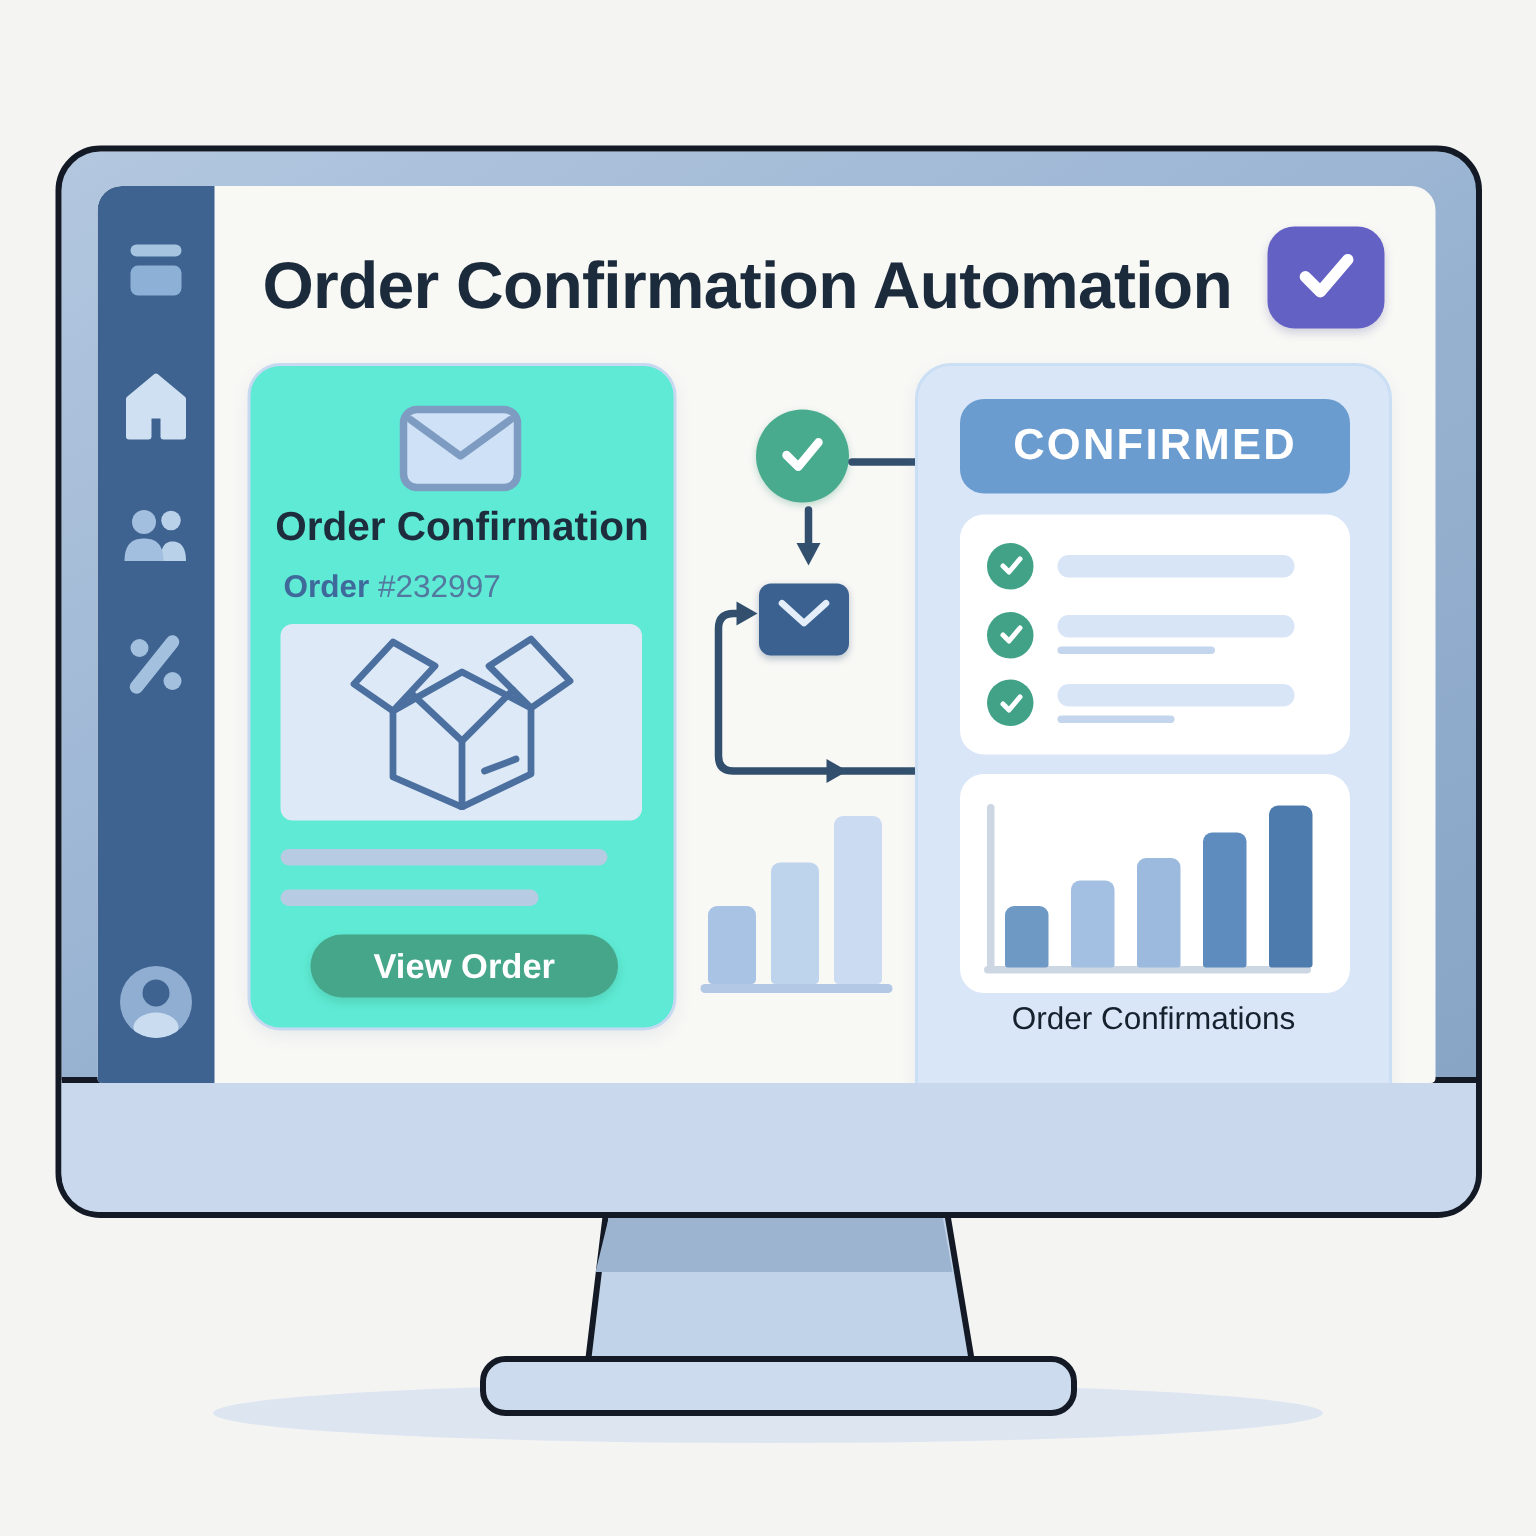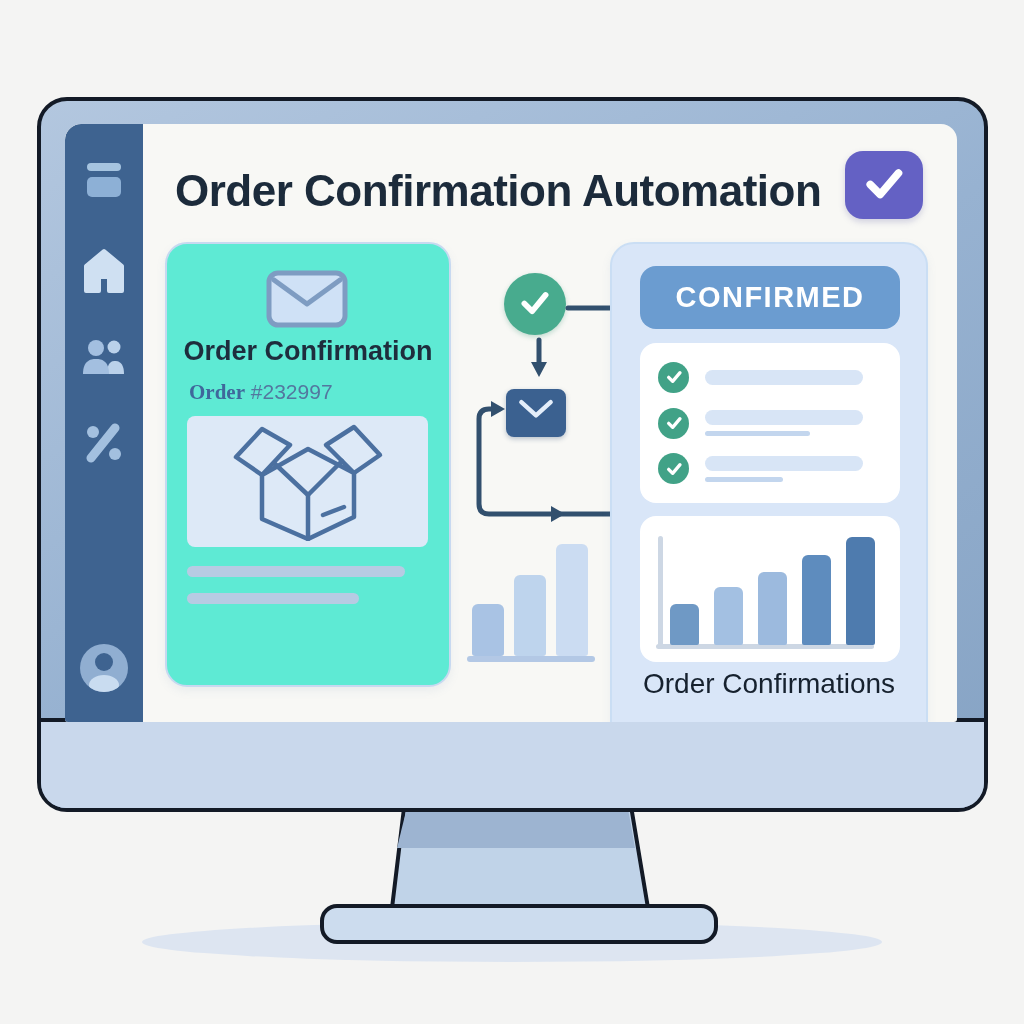--- a/index.html
+++ b/index.html
@@ -27,21 +27,21 @@
   .check-btn{left:780px;top:27px;width:78px;height:68px;border-radius:18px;background:#6461c4;
     display:flex;align-items:center;justify-content:center;box-shadow:0 3px 6px rgba(90,90,160,.25);}
 
   
   .order-card{left:100px;top:118px;width:286px;height:445px;background:#5eead4;
     box-sizing:border-box;border:2.5px solid #c7d9f0;border-radius:22px;
     box-shadow:0 4px 10px rgba(110,140,180,.10);}
   .envelope-light{left:99px;top:26px;}
   .oc-title{left:0;top:92px;width:100%;text-align:center;font-size:27px;font-weight:600;color:#1e2d3d;}
   .oc-order{left:22px;top:136px;font-size:21px;color:#53779f;}
-  .oc-order b{color:#3f689b;font-weight:700;font-family:Liberation Serif, serif;}
+  .oc-order b{color:#3f689b;font-weight:700;}
   .box-panel{left:20px;top:172px;width:241px;height:131px;background:#dde9f7;border-radius:8px;
     display:flex;align-items:center;justify-content:center;}
   .ph-line{background:#b7cbe3;height:11px;border-radius:6px;}
   .ph1{left:20px;top:322px;width:218px;}
   .ph2{left:20px;top:349px;width:172px;}
   .view-btn{left:40px;top:379px;width:205px;height:42px;border-radius:21px;background:#45a689;
     color:#fff;font-size:23px;font-weight:700;display:flex;align-items:center;justify-content:center;
     box-shadow:0 3px 6px rgba(60,140,110,.25);}
 
   
@@ -72,21 +72,21 @@
   .clbars{margin-left:16px;}
   .clmain{display:block;width:158px;height:15px;border-radius:8px;background:#d8e5f6;}
   .clsub{display:none;height:5px;border-radius:3px;background:#c3d6ee;margin-top:6px;}
   .clrow.has-sub-1 .clsub{display:block;width:105px;}
   .clrow.has-sub-2 .clsub{display:block;width:78px;}
   .chart-card{left:28px;top:272px;width:260px;height:146px;background:#fff;border-radius:16px;}
   .y-axis{left:18px;top:20px;width:5px;height:112px;background:#cdd7e4;border-radius:3px;}
   .x-axis{left:16px;top:128px;width:218px;height:5px;background:#cdd7e4;border-radius:3px;}
   .big-bars{left:30px;bottom:17px;display:flex;align-items:flex-end;gap:15px;}
   .big-bars .bar{width:29px;border-radius:6px 6px 2px 2px;}
-  .chart-caption{left:0;top:424px;width:100%;text-align:center;font-size:28px;font-weight:500;color:#16212e;}
+  .chart-caption{left:0;top:424px;width:100%;text-align:center;font-size:21px;font-weight:500;color:#16212e;}
 </style>
 </head>
 <body>
 
 <div class="stage">
 
   <svg class="abs stand-svg" width="1024" height="1024" viewBox="0 0 1024 1024">
     <ellipse cx="512" cy="942" rx="370" ry="20" fill="#dde5f1"></ellipse>
     <path d="M405,800 L630,800 L648,908 L392,908 Z" fill="#c0d3e8" stroke="#131a26" stroke-width="4" stroke-linejoin="round"></path>
     <path d="M408,803 L627,803 L635,848 L397,848 Z" fill="#9db4d1"></path>
@@ -174,20 +174,21 @@
                 <path d="M132,54 L158,36 L132,8 L104,26 Z" fill="#dde9f7"></path>
                 <path d="M40,56 L86,30 L132,54 L132,98 L86,120 L40,100 Z" fill="#dde9f7"></path>
                 <path d="M52,44 L86,76 L120,42"></path>
                 <path d="M86,76 L86,120"></path>
                 <path d="M101,96 L122,88"></path>
               </g>
             </svg></span>
         </div>
         <div class="abs ph-line ph1"></div>
         <div class="abs ph-line ph2"></div>
+        <div class="abs view-btn">View Order</div>
       </section>
 
       <div class="abs green-node">
         <span>
           <svg width="44" height="40" viewBox="0 0 62 56">
             <path d="M16,30 L27,41 L46,18" fill="none" stroke="#ffffff" stroke-width="8" stroke-linecap="round" stroke-linejoin="round"></path>
           </svg></span>
       </div>
 
       <svg class="abs flow-svg" width="180" height="400" viewBox="0 0 180 400">

